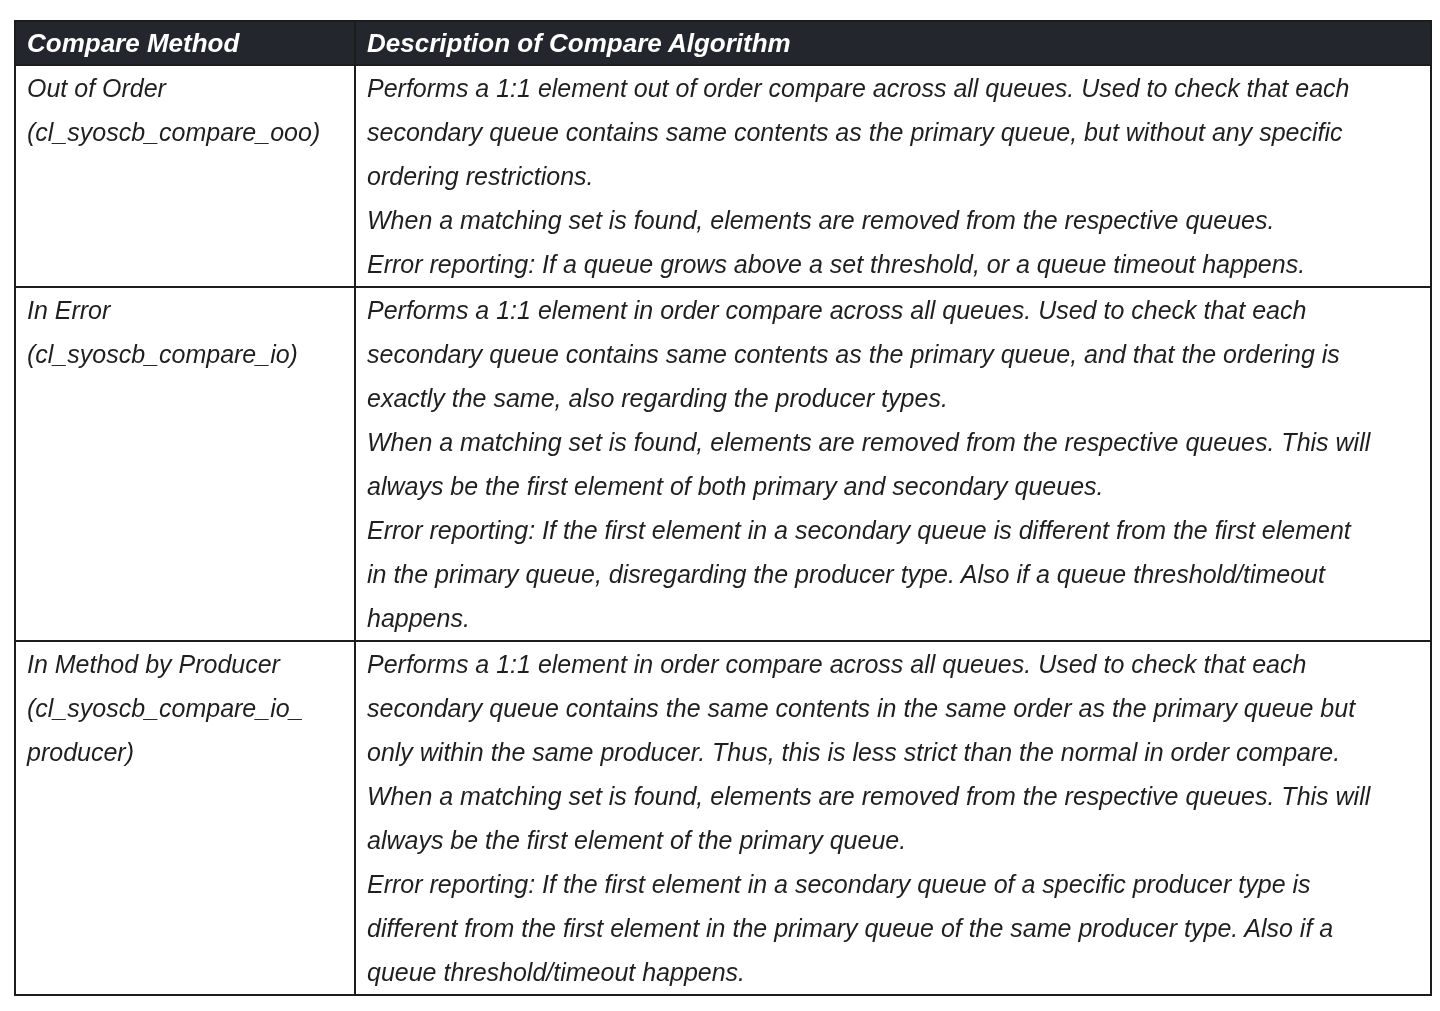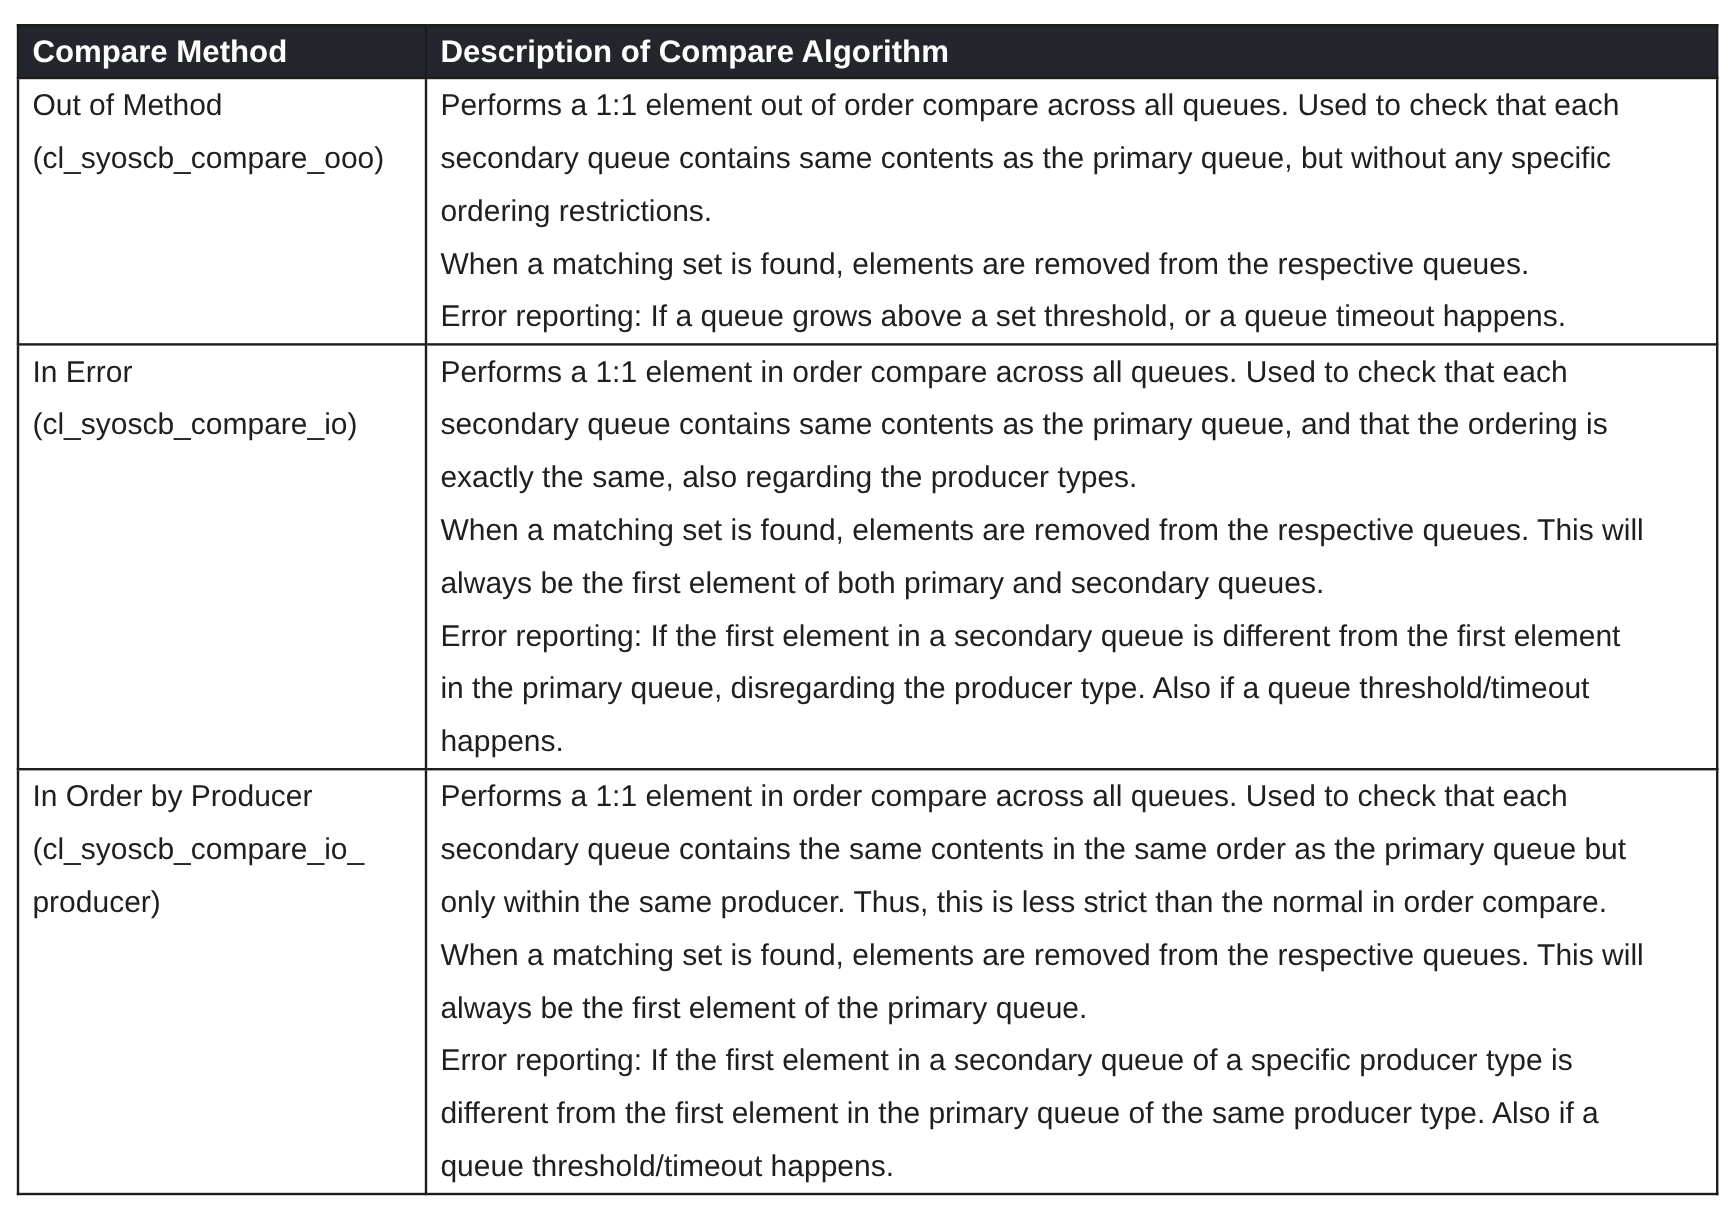--- a/index.html
+++ b/index.html
@@ -14,20 +14,21 @@
     margin: 0;
     padding: 0;
     background: #ffffff;
   }
   .page {
     position: relative;
     width: 1400px;
     height: 1011px;
     background: #ffffff;
     font-family: "Liberation Sans", sans-serif;
+    font-style: italic;
   }
   table.compare-table {
     position: absolute;
     left: 14px;
     top: 20px;
     width: 1418px;
     border-collapse: collapse;
     table-layout: fixed;
   }
   col.method-col { width: 340px; }
@@ -65,42 +66,42 @@
       <col class="desc-col">
     </colgroup>
     <thead>
       <tr>
         <th>Compare Method</th>
         <th class="desc-header">Description of Compare Algorithm</th>
       </tr>
     </thead>
     <tbody>
       <tr>
-        <td>Out of Method
+        <td>Out of Order
 (cl_syoscb_compare_ooo)</td>
         <td>Performs a 1:1 element out of order compare across all queues. Used to check that each
 secondary queue contains same contents as the primary queue, but without any specific
 ordering restrictions.
 When a matching set is found, elements are removed from the respective queues.
 Error reporting: If a queue grows above a set threshold, or a queue timeout happens.</td>
       </tr>
       <tr>
         <td>In Error
 (cl_syoscb_compare_io)</td>
         <td>Performs a 1:1 element in order compare across all queues. Used to check that each
 secondary queue contains same contents as the primary queue, and that the ordering is
 exactly the same, also regarding the producer types.
 When a matching set is found, elements are removed from the respective queues. This will
 always be the first element of both primary and secondary queues.
 Error reporting: If the first element in a secondary queue is different from the first element
 in the primary queue, disregarding the producer type. Also if a queue threshold/timeout
 happens.</td>
       </tr>
       <tr>
-        <td>In Order by Producer
+        <td>In Method by Producer
 (cl_syoscb_compare_io_
 producer)</td>
         <td>Performs a 1:1 element in order compare across all queues. Used to check that each
 secondary queue contains the same contents in the same order as the primary queue but
 only within the same producer. Thus, this is less strict than the normal in order compare.
 When a matching set is found, elements are removed from the respective queues. This will
 always be the first element of the primary queue.
 Error reporting: If the first element in a secondary queue of a specific producer type is
 different from the first element in the primary queue of the same producer type. Also if a
 queue threshold/timeout happens.</td>

